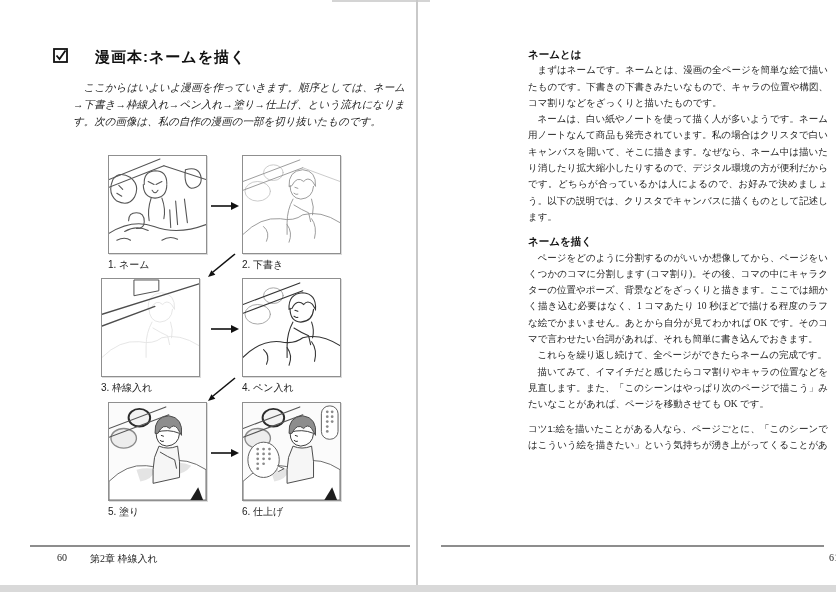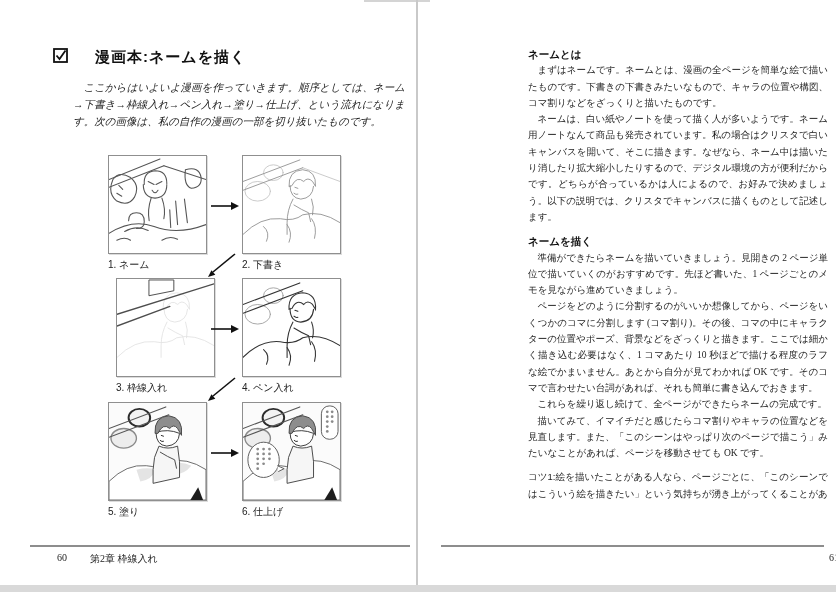--- a/index.html
+++ b/index.html
@@ -3,21 +3,21 @@
 <meta charset="utf-8">
 <style>
   html,body{margin:0;padding:0;background:#ffffff;}
   .spread{position:relative;width:836px;height:592px;background:#ffffff;overflow:hidden;
           font-family:"Liberation Serif",serif;color:#1c1c1c;}
   .top-edge{position:absolute;left:0;top:0;width:836px;height:2px;background:#d4d4d4;}
   .bottom-edge{position:absolute;left:0;bottom:0;width:836px;height:7px;background:#d9d9d9;}
   .gutter{position:absolute;left:416px;top:0;bottom:0;width:2px;background:#c9c9c9;}
 
   .page{position:absolute;top:0;height:592px;background:#fff;}
-  .page-left{left:0;width:332px;padding-left:32px;}
+  .page-left{left:0;width:332px;}
   .page-right{left:430px;width:450px;}
 
   
   .checkbox{position:absolute;left:53px;top:48px;width:15px;height:15px;}
   .page-title{position:absolute;left:95px;top:48px;margin:0;font:bold 15px "Liberation Sans",sans-serif;
               letter-spacing:1px;color:#111;}
   .intro{position:absolute;left:73px;top:79px;width:332px;margin:0;font-size:10.5px;line-height:17px;
          text-align:justify;text-indent:1em;font-style:italic;}
   .figure{position:absolute;inset:0;}
   .panel{position:absolute;width:99px;margin:0;}
@@ -110,21 +110,21 @@
               <path d="M70,44 Q73,52 71,60"></path>
               <path d="M52,50 Q60,55 67,58 L69,67"></path>
               <path d="M0,80 Q18,62 38,64 Q52,67 61,60 Q79,55 99,68"></path>
               <path d="M21,72 Q28,78 24,87 M45,70 Q51,78 47,88 M70,64 Q76,72 73,84"></path>
             </g>
           </svg>
         </div>
         <figcaption>2. 下書き</figcaption>
       </figure>
 
-      <figure class="panel" style="left:116px;top:278px">
+      <figure class="panel" style="left:101px;top:278px">
         <div class="art">
           <svg viewBox="0 0 99 99">
             <g fill="none" stroke="#e3e3e3" stroke-width="0.9" stroke-linecap="round">
               <path d="M47,31 Q46,15 61,14 Q75,15 74,31 L71,26 Q66,21 62,26 Q55,20 50,30 Z"></path>
               <path d="M48,30 Q48,43 59,44 Q71,43 72,31"></path>
               <path d="M51,44 Q45,55 45,68 L45,80"></path>
               <path d="M70,44 Q73,52 71,60"></path>
               <path d="M52,50 Q60,55 67,58 L69,67"></path>
               <path d="M0,80 Q18,62 38,64 Q52,67 61,60 Q79,55 99,68"></path>
             </g>
@@ -279,21 +279,20 @@
     <div class="col">
 
       <section class="sect">
         <h2>ネームとは</h2>
         <p><span>まずはネームです。ネームとは、漫画の全ページを簡単な絵で描いたものです。</span><span class="b">下書きの下書きみたいなもの</span><span>で、キャラの位置や構図、コマ割りなどをざっくりと描いたものです。</span></p>
         <p>ネームは、白い紙やノートを使って描く人が多いようです。ネーム用ノートなんて商品も発売されています。私の場合はクリスタで白いキャンバスを開いて、そこに描きます。なぜなら、ネーム中は描いたり消したり拡大縮小したりするので、デジタル環境の方が便利だからです。どちらが合っているかは人によるので、お好みで決めましょう。以下の説明では、クリスタでキャンバスに描くものとして記述します。</p>
       </section>
 
       <section class="sect">
         <h2>ネームを描く</h2>
-        <p>準備ができたらネームを描いていきましょう。見開きの 2 ページ単位で描いていくのがおすすめです。先ほど書いた、1 ページごとのメモを見ながら進めていきましょう。</p>
         <p>ページをどのように分割するのがいいか想像してから、ページをいくつかのコマに分割します (コマ割り)。その後、コマの中にキャラクターの位置やポーズ、背景などをざっくりと描きます。ここでは細かく描き込む必要はなく、1 コマあたり 10 秒ほどで描ける程度のラフな絵でかまいません。あとから自分が見てわかれば OK です。そのコマで言わせたい台詞があれば、それも簡単に書き込んでおきます。</p>
         <p>これらを繰り返し続けて、全ページができたらネームの完成です。</p>
         <p>描いてみて、イマイチだと感じたらコマ割りやキャラの位置などを見直します。また、「このシーンはやっぱり次のページで描こう」みたいなことがあれば、ページを移動させても OK です。</p>
       </section>
 
       <section class="sect">
         <p class="tip"><span class="b">コツ1:</span><span>絵を描いたことがある人なら、ページごとに、「このシーンではこういう絵を描きたい」という気持ちが湧き上がってくることがあ</span></p>
       </section>
 
     </div>

